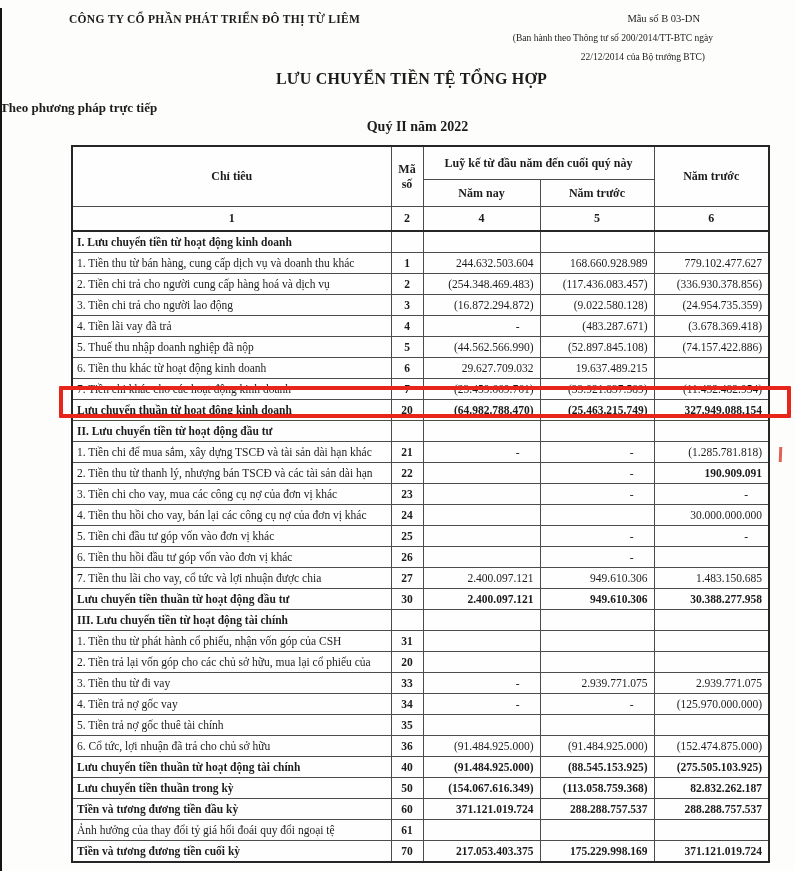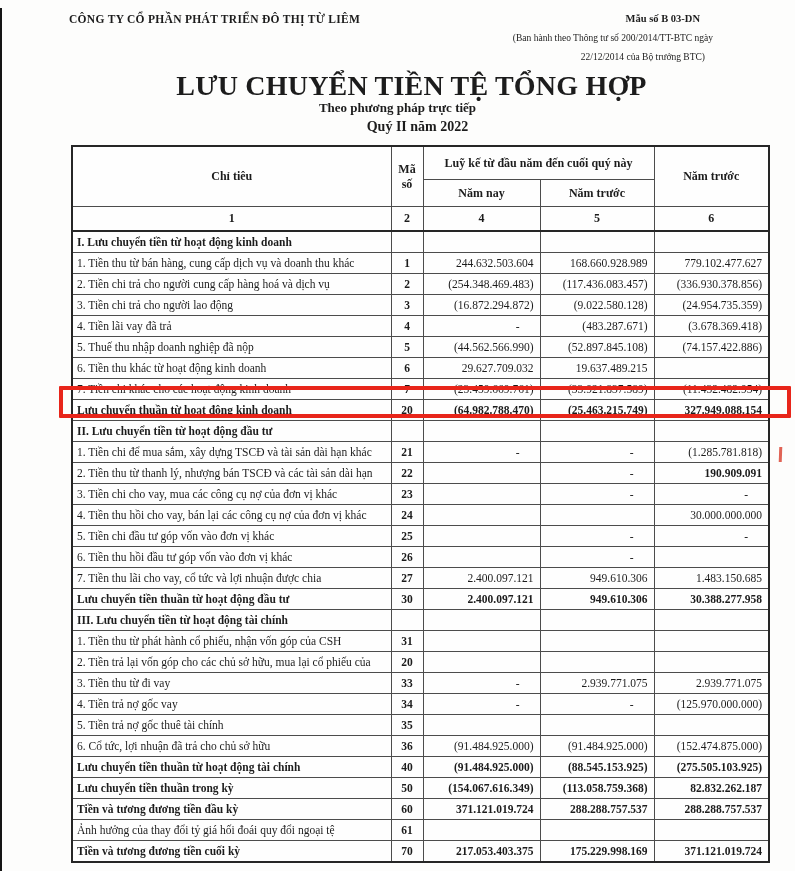--- a/index.html
+++ b/index.html
@@ -6,25 +6,25 @@
   body{
     width:795px;height:871px;position:relative;overflow:hidden;
     background:#fdfdfc;color:#1c1c1c;
     font-family:"Liberation Serif","DejaVu Serif",serif;
     -webkit-font-smoothing:antialiased;
   }
   .scan-edge-left{position:absolute;left:0;top:8px;bottom:0;width:2px;background:#151515;}
 
   
   .company{position:absolute;left:69px;top:13px;font-weight:700;font-size:11.5px;letter-spacing:.3px;}
-  .form-no{position:absolute;right:95px;top:13px;font-weight:700;font-size:10.5px;padding-left:24px;}
+  .form-no{position:absolute;right:95px;top:13px;font-weight:400;font-size:10.5px;padding-left:24px;}
   .form-l2{position:absolute;right:82px;top:33px;font-size:9.5px;}
   .form-l3{position:absolute;right:90px;top:52px;font-size:9.5px;text-align:center;}
-  .doc-title{position:absolute;left:0;right:12px;top:70px;text-align:center;font-weight:700;font-size:28px;letter-spacing:.2px;padding-left:40px;}
-  .doc-sub1{position:absolute;left:0;right:0;top:100px;text-align:center;font-weight:700;font-size:13px;}
+  .doc-title{position:absolute;left:0;right:12px;top:70px;text-align:center;font-weight:700;font-size:16px;letter-spacing:.2px;padding-left:40px;}
+  .doc-sub1{position:absolute;left:0;right:0;top:100px;font-weight:700;font-size:13px;}
   .doc-sub2{position:absolute;left:0;right:0;top:119px;text-align:center;font-weight:700;font-size:14px;margin-left:40px;}
 
   
   .tbl-wrap{position:absolute;left:71px;top:145px;}
   table{border-collapse:collapse;table-layout:fixed;width:697px;background:#fefefe;}
   col.w-label{width:319px;} col.w-code{width:32px;}
   col.w-c4{width:117px;} col.w-c5{width:114px;} col.w-c6{width:115px;}
   th,td{border:1px solid #4c4c4c;padding:0 5px;font-size:11.5px;overflow:hidden;white-space:nowrap;}
   table{border:2px solid #262626;}
   thead th{font-weight:700;text-align:center;font-size:12px;padding:2px 3px;white-space:normal;}

